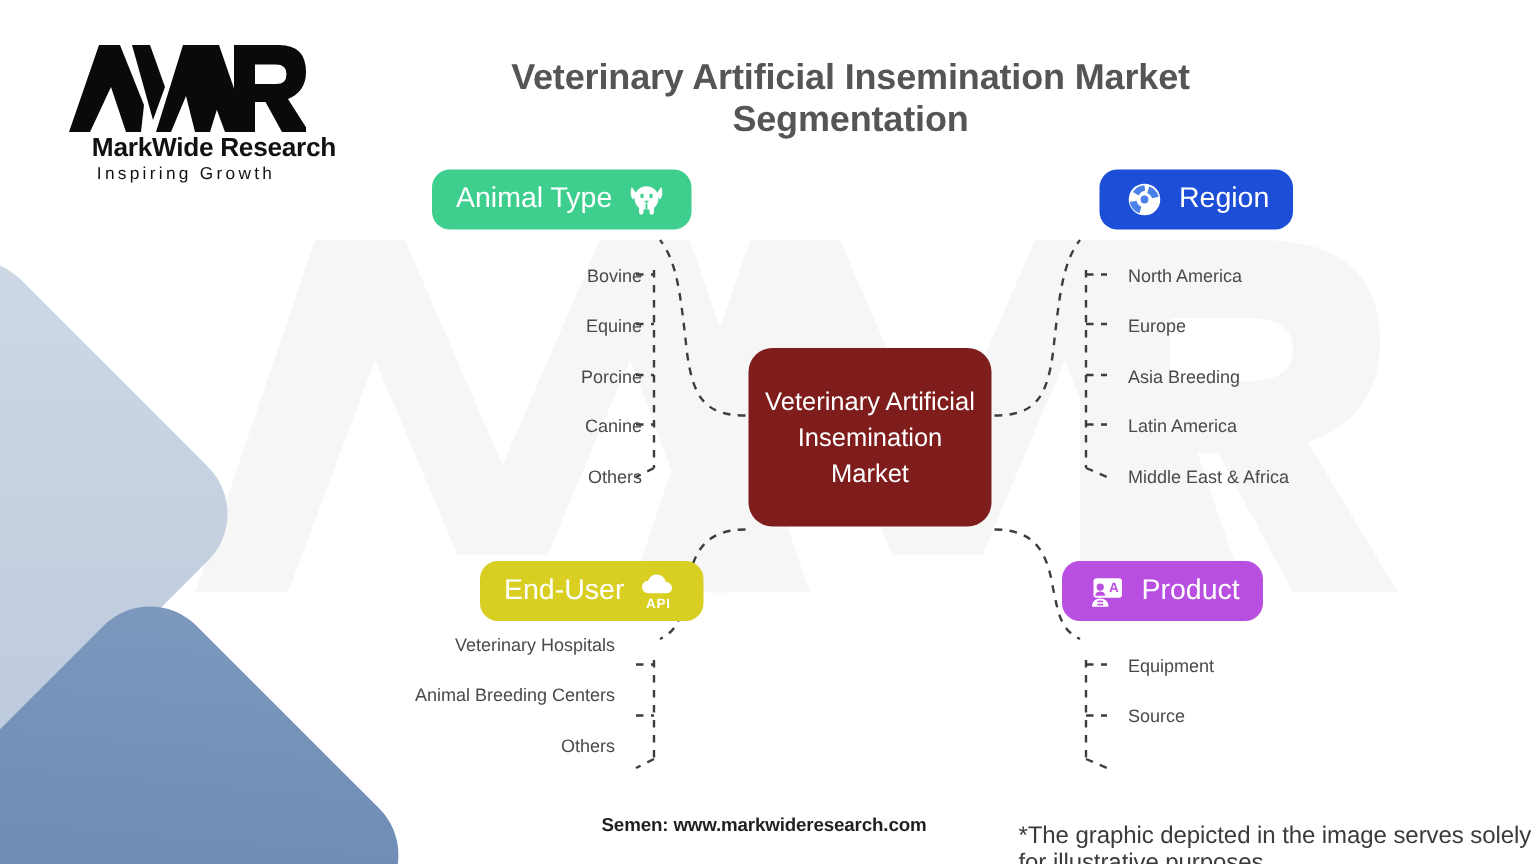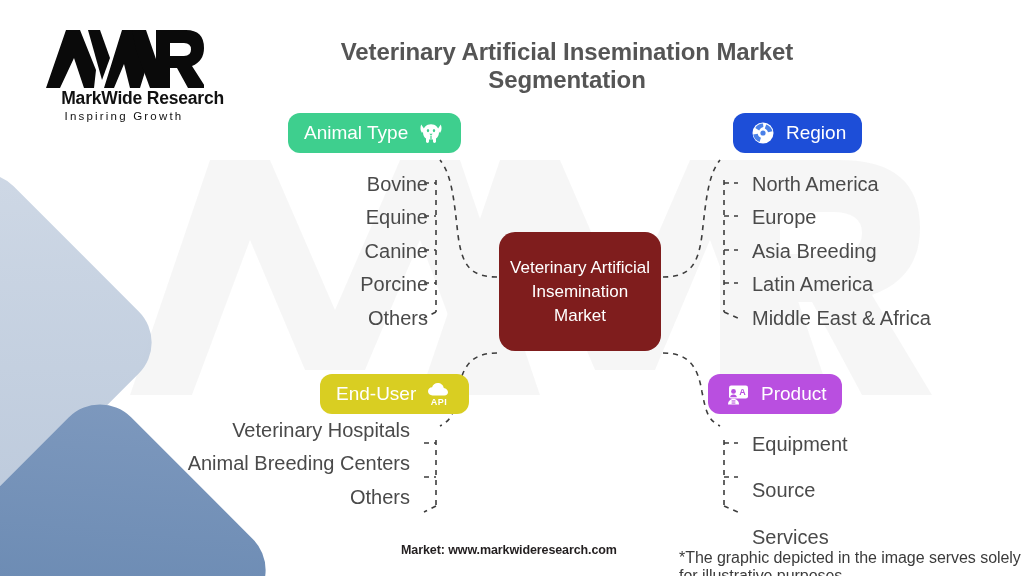--- a/index.html
+++ b/index.html
@@ -144,32 +144,32 @@
   .badge-enduser { left: 320px; top: 374px; background: #D9CE22; }
   .badge-product { left: 708px; top: 374px; background: #B94FE0; }
 
   
   .leaf-list {
     position: absolute;
     display: flex;
     flex-direction: column;
   }
   .leaf {
-    font-size: 20px;
+    font-size: 12px;
     color: #4a4a4a;
     line-height: 18px;
     white-space: nowrap;
   }
   .leaf-right  { text-align: left;  }
   .leaf-left   { text-align: right; }
 
   .list-animal  { left: 250px; top: 175px; width: 178px; }
   .list-region  { left: 752px; top: 175px; width: 260px; }
   .list-enduser { left: 130px; top: 421px; width: 280px; }
-  .list-product { left: 752px; top: 435px; width: 200px; gap: 13px; }
+  .list-product { left: 752px; top: 435px; width: 200px; }
 
   .list-animal  .leaf { height: 33.4px; }
   .list-region  .leaf { height: 33.4px; }
   .list-enduser .leaf { height: 33.4px; }
   .list-product .leaf { height: 33.4px; }
 
   
   .source {
     position: absolute;
     left: 401px;
@@ -275,22 +275,22 @@
           <ellipse cx="16" cy="10.6" rx="1.15" ry="1.6"></ellipse>
           <path d="M11.3 13.8 L14.7 13.8 L13 15.6 Z"></path>
           <path d="M12.4 15.8 L13.6 15.8 L13.6 19.6 L12.4 19.6 Z"></path>
         </g>
       </svg>
     </span>
   </div>
   <div class="leaf-list list-animal">
     <div class="leaf leaf-left">Bovine</div>
     <div class="leaf leaf-left">Equine</div>
+    <div class="leaf leaf-left">Porcine</div>
     <div class="leaf leaf-left">Canine</div>
-    <div class="leaf leaf-left">Porcine</div>
     <div class="leaf leaf-left">Others</div>
   </div>
 
   <div class="badge badge-region">
     <span class="badge-icon">
       <svg width="26" height="26" viewBox="0 0 26 26" aria-hidden="true">
         <circle cx="13" cy="13" r="10.5" fill="#ffffff"></circle>
         <g fill="#4A80E8">
           <path d="M13 3.6 C9.6 3.6 6.8 5.4 5.3 8 L9.2 10.4 C10 8.6 11.4 7.4 13.4 7 Z"></path>
           <path d="M3.2 14.6 C3.8 18.1 6.3 21 9.6 22.1 L10.9 17.8 C9.2 17 8 15.6 7.7 13.8 Z"></path>
@@ -341,19 +341,18 @@
           <rect x="7.6" y="19.4" width="3.8" height="1.1"></rect>
           <rect x="7.6" y="21.5" width="3.8" height="1.1"></rect>
         </g>
       </svg>
     </span>
     <span class="badge-label">Product</span>
   </div>
   <div class="leaf-list list-product">
     <div class="leaf leaf-right">Equipment</div>
     <div class="leaf leaf-right">Source</div>
-    <div class="leaf leaf-right">Services</div>
-  </div>
-
-  <div class="source">Market: www.markwideresearch.com</div>
+  </div>
+
+  <div class="source">Semen: www.markwideresearch.com</div>
   <div class="disclaimer">*The graphic depicted in the image serves solely for illustrative purposes</div>
 
 </div>
 
 </body></html>

